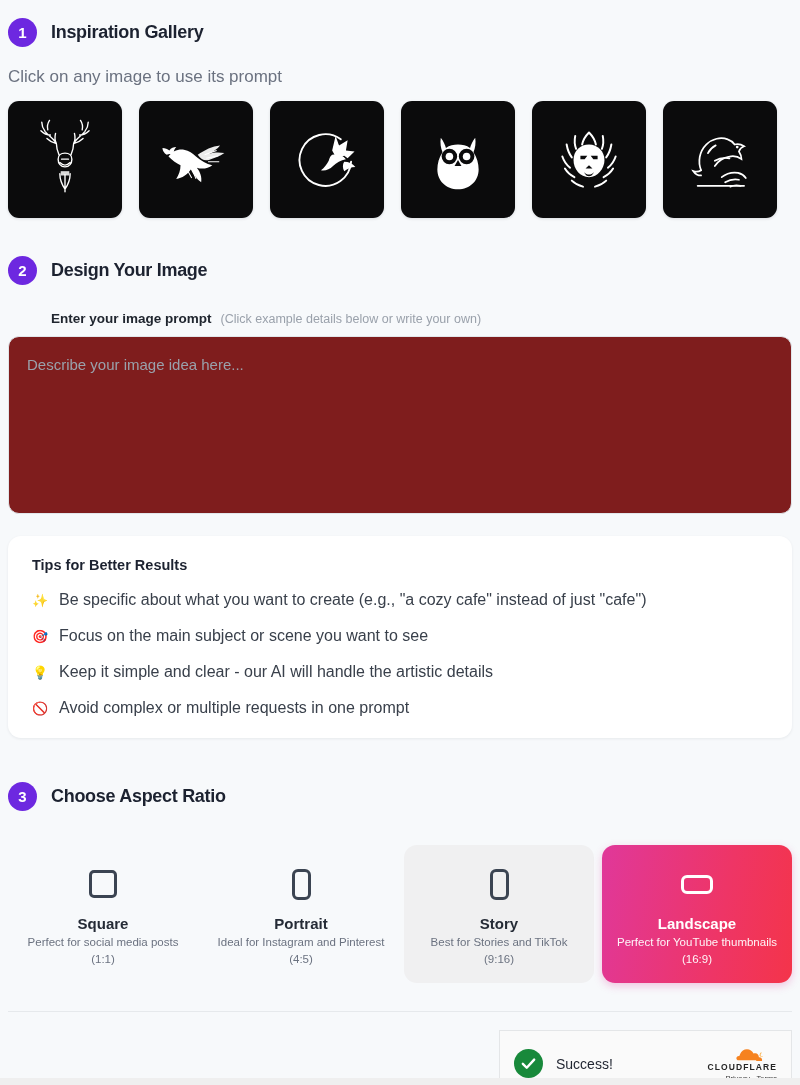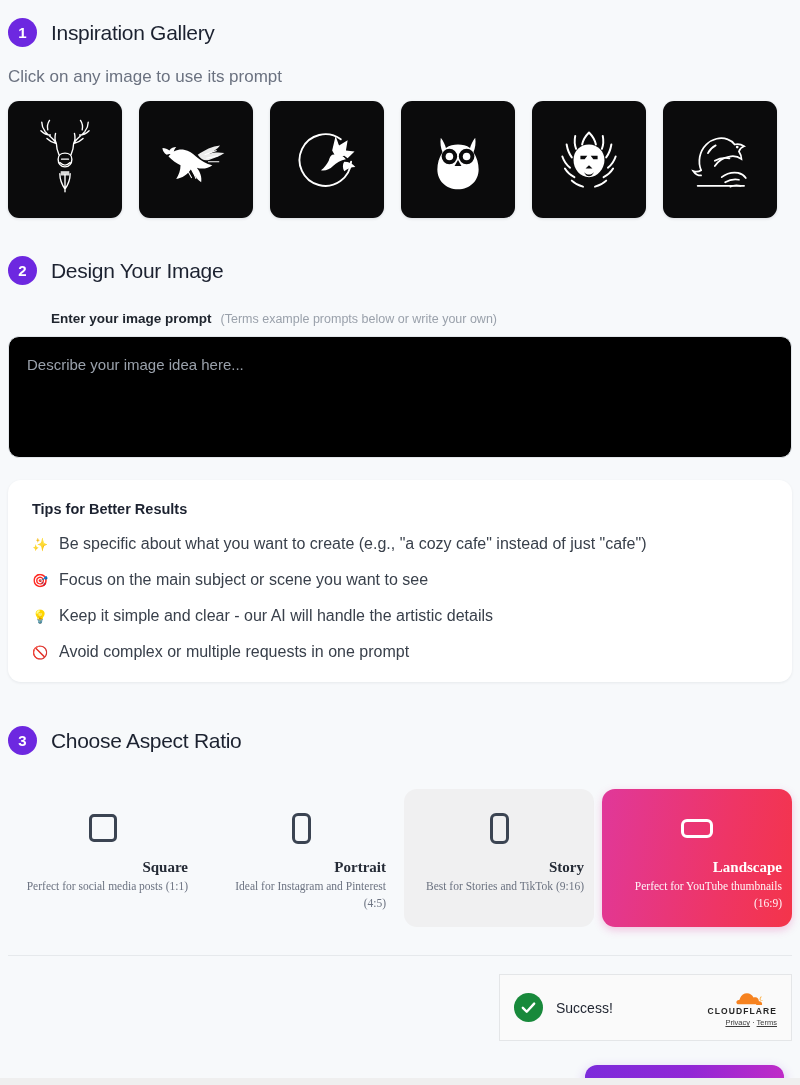--- a/index.html
+++ b/index.html
@@ -14,43 +14,43 @@
 
   
   .step-head { display: flex; align-items: center; gap: 14px; }
   .step-badge {
     width: 29px; height: 29px; border-radius: 50%;
     background: #6d28e0; color: #fff;
     font-size: 15px; font-weight: 700;
     display: flex; align-items: center; justify-content: center;
     flex: 0 0 auto;
   }
-  .step-title { font-size: 21px; font-weight: 400; letter-spacing: -0.3px; color: #1c2230; }
+  .step-title { font-size: 18px; font-weight: 700; letter-spacing: -0.3px; color: #1c2230; }
   .sub-note { font-size: 17px; color: #6b7280; }
 
   
   #sec-gallery { padding-top: 18px; }
   .gal-note { margin: 20px 0 0 0; }
   .gallery { display: flex; gap: 17px; margin-top: 14px; }
   .gal-card {
     width: 114px; height: 117px; border-radius: 11px;
     background: #0b0b0c; overflow: hidden; cursor: pointer;
     display: flex; align-items: center; justify-content: center;
     box-shadow: 0 1px 3px rgba(15,23,42,.12);
   }
   .gal-card svg { width: 86px; height: 94px; display: block; }
 
   
   #sec-design { margin-top: 38px; }
   .label-row { display: flex; align-items: baseline; gap: 9px; margin-top: 26px; padding-left: 43px; }
   .label-strong { font-size: 13.5px; font-weight: 700; color: #20262f; }
   .label-hint { font-size: 12.5px; color: #9aa1ab; }
   .prompt-box {
-    margin-top: 10px; width: 100%; height: 122px;
-    background: #000000; border: 1px solid #e2e6ea; border-radius: 11px;
+    margin-top: 10px; width: 100%; height: 178px;
+    background: #7f1d1d; border: 1px solid #e2e6ea; border-radius: 11px;
     padding: 19px 18px; font-size: 15px; color: #9aa1ab;
     font-family: "Liberation Sans", sans-serif; resize: none; outline: none;
   }
   .prompt-box::placeholder { color: #9aa1ab; }
 
   
   .tips-card {
     margin-top: 18px; background: #fff; border-radius: 13px;
     padding: 21px 24px 21px 24px;
     box-shadow: 0 1px 3px rgba(15,23,42,.07);
@@ -58,21 +58,21 @@
   .tips-title { font-size: 14.5px; font-weight: 700; color: #1c2230; }
   .tip-row { display: flex; align-items: center; gap: 11px; margin-top: 18px; }
   .tip-ico { width: 16px; font-size: 13px; text-align: center; flex: 0 0 auto; }
   .tip-txt { font-size: 16px; color: #39404b; }
 
   
   #sec-ratio { margin-top: 44px; }
   .ratio-grid { display: flex; gap: 8px; margin-top: 34px; }
   .ratio-card {
     flex: 1 1 0; border-radius: 13px; padding: 20px 10px 16px 10px;
-    text-align: right; cursor: pointer; background: transparent; font-family: Liberation Serif, serif;
+    text-align: center; cursor: pointer; background: transparent;
   }
   .ratio-card.hover { background: #f0f0f1; }
   .ratio-card.selected {
     background: linear-gradient(100deg,#e0389a 0%,#ee3566 62%,#f4344a 100%);
     box-shadow: 0 3px 9px rgba(224,56,154,.28);
   }
   .ratio-ico { height: 38px; display: flex; align-items: center; justify-content: center; }
   .shape { border: 3px solid #3b4452; border-radius: 5px; }
   .shape-sq { width: 28px; height: 28px; }
   .shape-por { width: 19px; height: 31px; border-radius: 6px; }
@@ -231,21 +231,21 @@
   </section>
 
   <section id="sec-design">
     <div class="step-head">
       <div class="step-badge">2</div>
       <div class="step-title">Design Your Image</div>
     </div>
 
     <div class="label-row">
       <span class="label-strong">Enter your image prompt</span>
-      <span class="label-hint">(Terms example prompts below or write your own)</span>
+      <span class="label-hint">(Click example details below or write your own)</span>
     </div>
 
     <textarea class="prompt-box" placeholder="Describe your image idea here..." style=""></textarea>
 
     <div class="tips-card">
       <div class="tips-title">Tips for Better Results</div>
 
       <div class="tip-row">
         <span class="tip-ico">✨</span>
         <span class="tip-txt">Be specific about what you want to create (e.g., "a cozy cafe" instead of just "cafe")</span>

